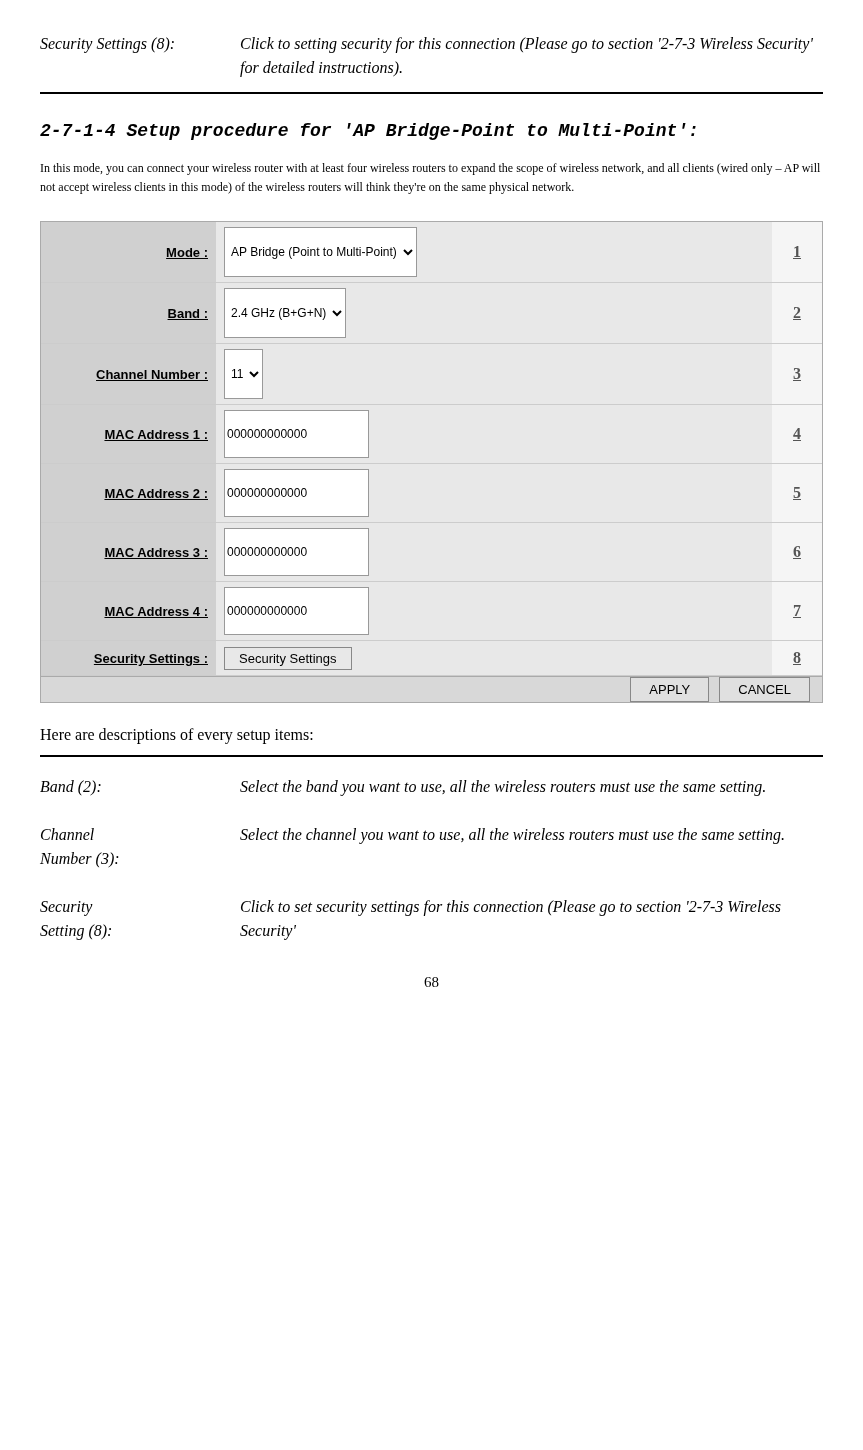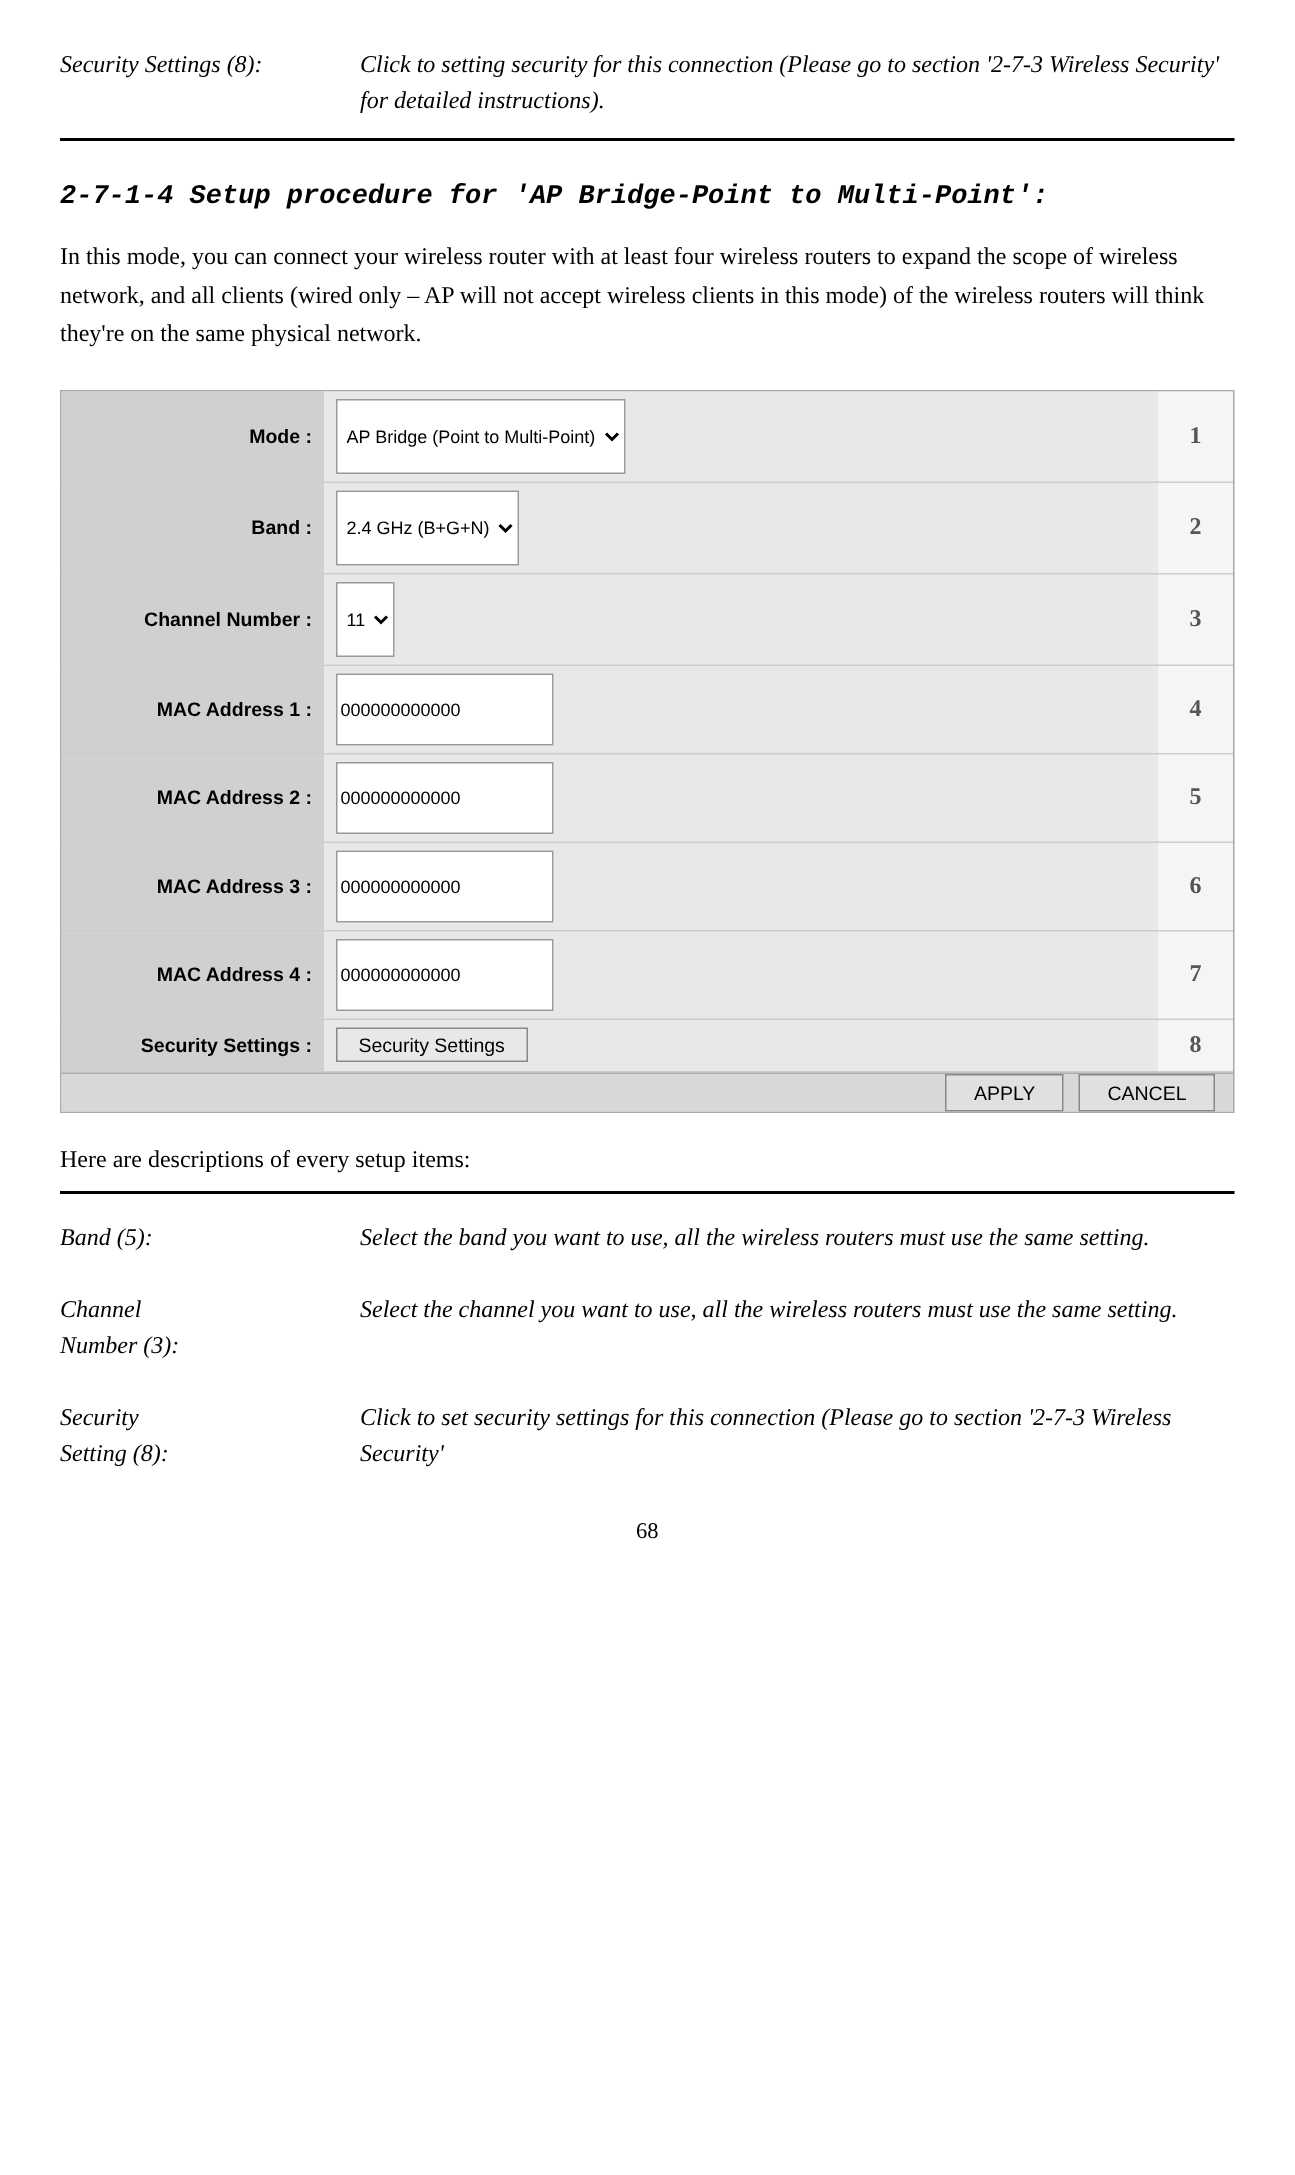--- a/index.html
+++ b/index.html
@@ -35,21 +35,21 @@
 
     h2.setup-heading {
       font-size: 18px;
       font-weight: bold;
       margin: 24px 0 14px 0;
       font-style: italic;
       font-family: Liberation Mono, monospace;
     }
 
     p.intro-text {
-      font-size: 16px;
+      font-size: 12px;
       margin-bottom: 24px;
       line-height: 1.6;
     }
 
     
     .ui-form-wrapper {
       border: 1px solid #aaa;
       margin-bottom: 20px;
       background: #f0f0f0;
     }
@@ -59,20 +59,21 @@
       border-collapse: collapse;
     }
 
     .ui-form-table tr {
       border-bottom: 1px solid #ccc;
     }
 
     .ui-form-table td {
       padding: 5px 8px;
       vertical-align: middle;
+      text-decoration: underline;
     }
 
     .label-cell {
       background: #d0d0d0;
       text-align: right;
       font-weight: bold;
       font-size: 13px;
       width: 175px;
       padding-right: 8px;
       font-family: Arial, sans-serif;
@@ -280,21 +281,21 @@
 </div>
 
 <div class="desc-section">
   <p class="desc-intro">Here are descriptions of every setup items:</p>
   <hr class="desc-divider">
 
   <div class="desc-block">
     <table class="desc-table">
       <tbody>
           <tr>
-        <td>Band (5):</td>
+        <td>Band (2):</td>
         <td>Select the band you want to use, all the wireless routers must use the same setting.</td>
       </tr>
     </tbody>
       </table>
   </div>
 
   <div class="desc-block">
     <table class="desc-table">
       <tbody>
           <tr>

